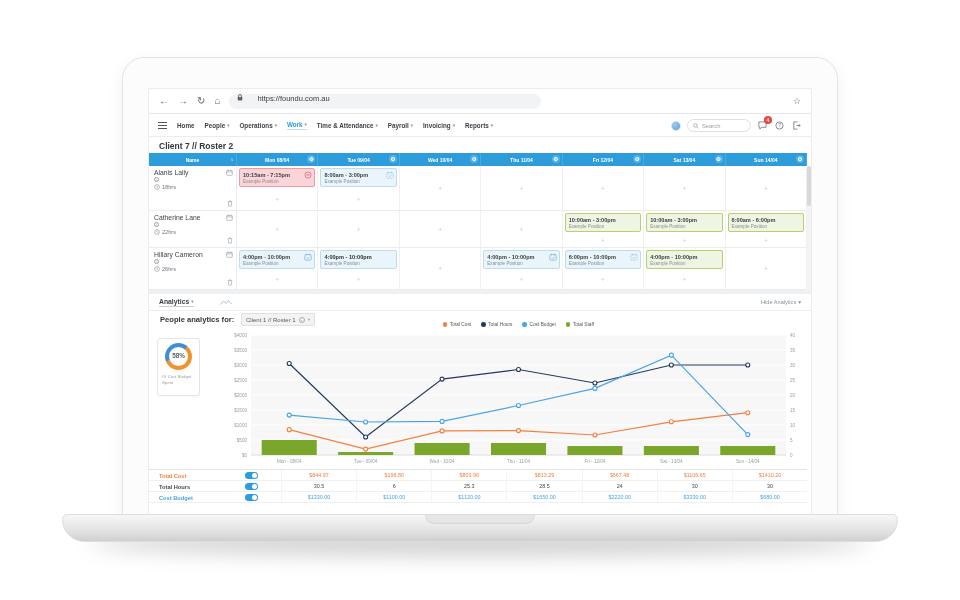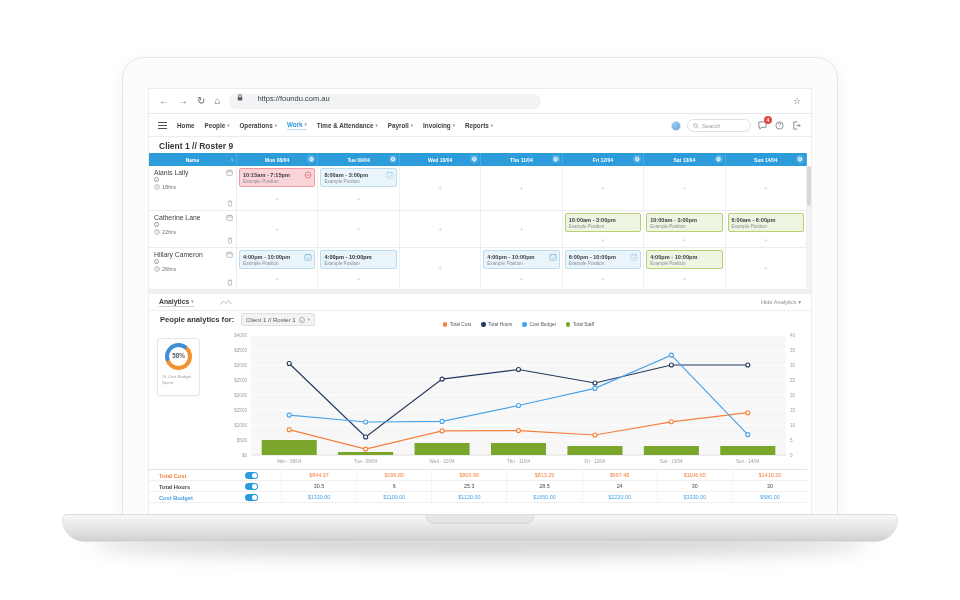--- a/index.html
+++ b/index.html
@@ -174,21 +174,21 @@
       </span>
       <span class="nav-ico">
         <svg width="9" height="9" viewBox="0 0 10 10">
             <path d="M6 1H2v8h4" fill="none" stroke="#6f7781" stroke-width="0.9"></path>
             <path d="M5 5h4M7.5 3.5L9 5 7.5 6.5" fill="none" stroke="#6f7781" stroke-width="0.9"></path>
           </svg>
       </span>
     </span>
   </div>
 
-  <div class="page-title">Client 1 // Roster 9</div>
+  <div class="page-title">Client 7 // Roster 2</div>
 
   <div class="roster" id="roster">
       <div class="rhead">
         <span>Name</span>
         <span class="sort">↑↓</span>
       </div>
       <div class="rhead">
         <span>Mon 08/04</span>
         <span class="gear">⚙</span>
       </div>

